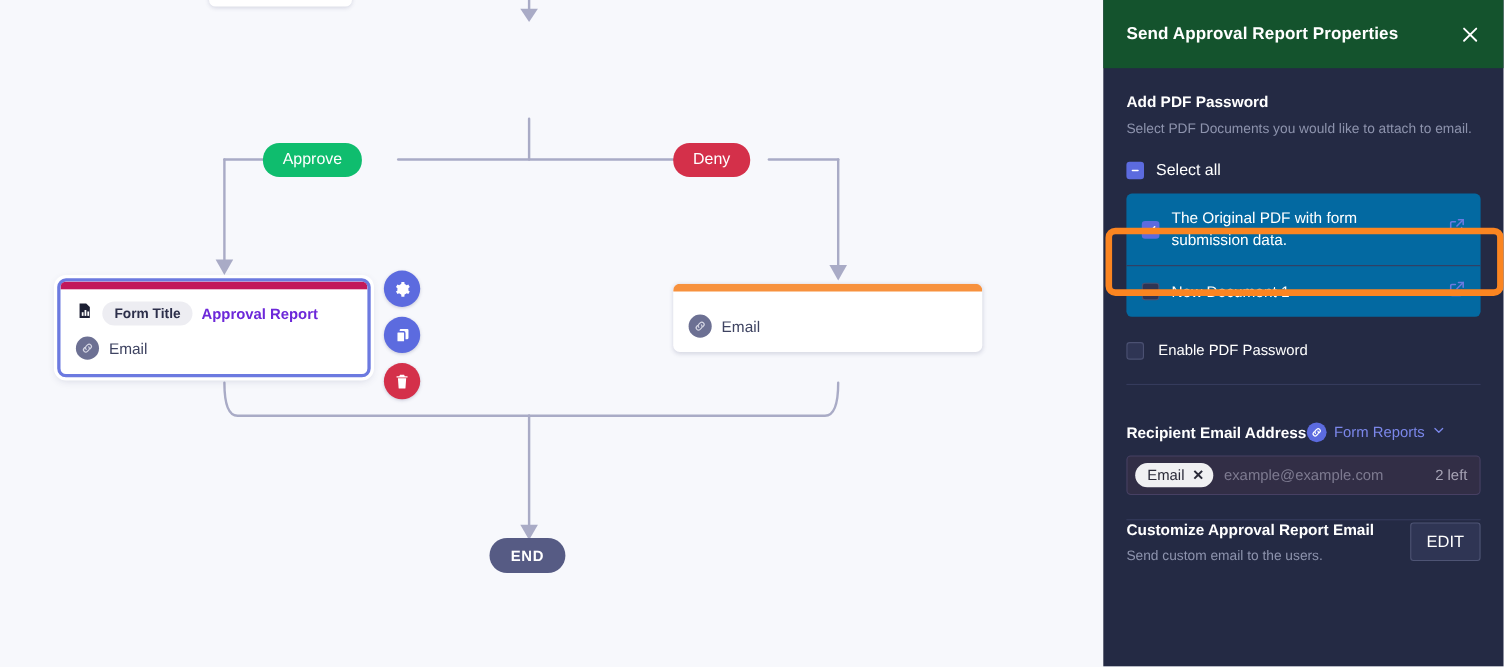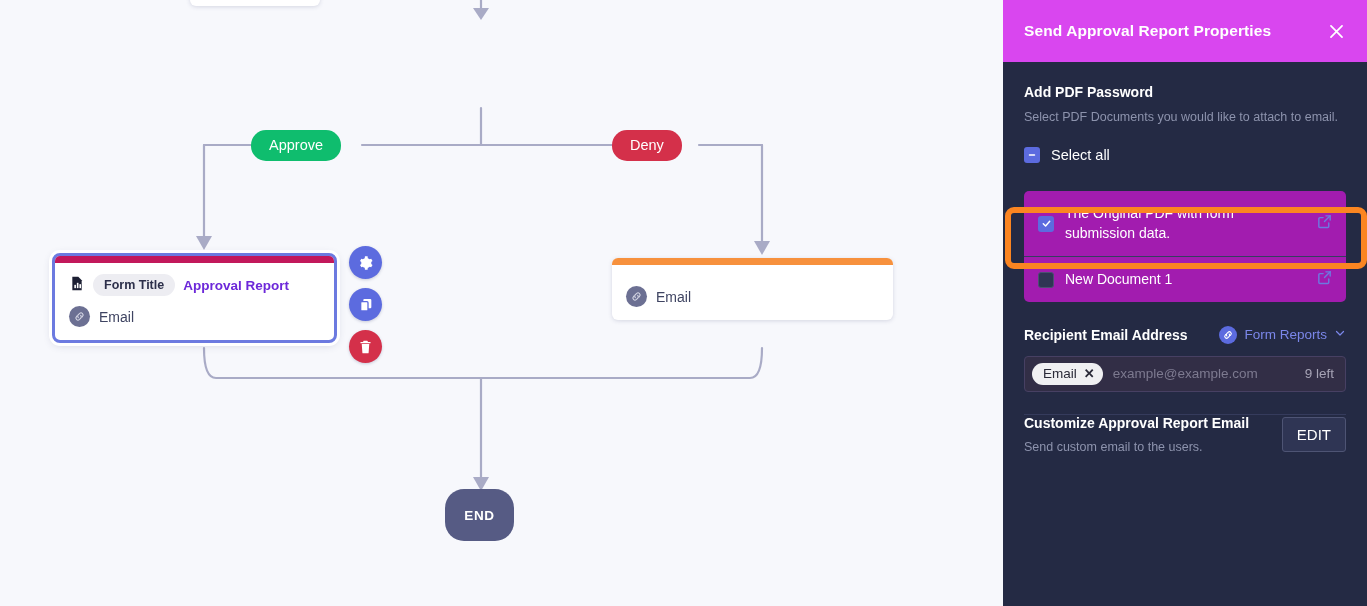--- a/index.html
+++ b/index.html
@@ -78,25 +78,25 @@
     background: #fff; border-radius: 6px; overflow: hidden;
     box-shadow: 0 1px 4px rgba(60,64,110,.18);
   }
 
   
   .pill {
     position: absolute; border-radius: 15px; color: #fff;
     font-size: 14.5px; padding: 7px 18px 8px 18px;
     text-align: center; white-space: nowrap;
   }
-  #pill-approve { left: 251px; top: 130px; background: #0fbd6e; }
+  #pill-approve { left: 239px; top: 130px; background: #0fbd6e; }
   #pill-deny    { left: 612px; top: 130px; background: #d4304a; }
 
   #node-end {
-    position: absolute; left: 445px; top: 489px; width: 69px; height: 52px;
+    position: absolute; left: 445px; top: 489px; width: 69px; height: 32px;
     background: #565b84; border-radius: 19px; color: #fff;
     font-size: 13.5px; font-weight: bold; letter-spacing: .6px;
     display: flex; align-items: center; justify-content: center;
   }
 
   
   .actions { position: absolute; left: 349px; top: 246px; display: flex; flex-direction: column; gap: 9px; }
   .abtn {
     width: 33px; height: 33px; border-radius: 50%;
     display: flex; align-items: center; justify-content: center;
@@ -104,21 +104,21 @@
   }
   .abtn.blue { background: #5c6bdf; }
   .abtn.red  { background: #d4304a; }
 
   
   #panel {
     position: absolute; right: 0; top: 0; width: 364px; height: 606px;
     background: #242a44; color: #ffffff;
   }
   #panel-header {
-    height: 62px; background: #d946ef;
+    height: 62px; background: #14532d;
     display: flex; align-items: center; justify-content: space-between;
     padding: 0 18px 0 21px;
     gap: 42px;
   }
   #panel-title { font-size: 15.5px; font-weight: bold; letter-spacing: .1px; }
   #close-btn { width: 26px; height: 26px; display:flex; align-items:center; justify-content:center; cursor: pointer; }
 
   .sect { padding: 0 21px; }
   .sect-title { font-size: 14px; font-weight: bold; margin-top: 22px; }
   .sect-desc { font-size: 12.5px; color: #8d93ad; line-height: 1.45; margin-top: 8px; }
@@ -128,43 +128,43 @@
     width: 16px; height: 16px; border-radius: 3px; flex: 0 0 auto; margin-top: 1px;
     display: flex; align-items: center; justify-content: center;
   }
   .cbox.on { background: #5c6bdf; }
   .cbox.off { background: #2f3554; border: 1.5px solid #4b5172; }
 
   #selectall-row { margin-top: 20px; align-items: flex-end; }
   #selectall-label { font-size: 14.5px; }
 
   #pdf-list {
-    margin: 28px 21px 0 21px;
-    background: #a21caf;
+    margin: 13px 21px 0 21px;
+    background: #0369a1;
     border-radius: 5px;
   }
   .pdf-item {
     display: flex; align-items: center; gap: 11px;
     padding: 12px 13px 12px 14px;
   }
   .pdf-item + .pdf-item { border-top: 1px solid #363d60; }
   .pdf-label { font-size: 14px; line-height: 1.45; flex: 1; }
   .ext-icon { flex: 0 0 auto; }
 
   #highlight-ring {
     position: absolute; left: 1005px; top: 207px; width: 362px; height: 62px;
     border: 6px solid #fb8521; border-radius: 9px; pointer-events: none;
   }
 
   #enable-pw-row { margin-top: 22px; align-items: center; gap: 13px; }
   #enable-pw-label { font-size: 13.5px; }
 
   .divider { height: 1px; background: #353b5c; margin-top: 22px; }
 
-  #email-head { display: flex; align-items: center; justify-content: space-between; margin-top: 24px; }
+  #email-head { display: flex; align-items: center; margin-top: 34px; }
   #email-head-title { font-size: 14px; font-weight: bold; }
   #form-fields-link { display: flex; align-items: center; gap: 7px; color: #7b87ea; font-size: 13.5px; cursor: pointer; }
   .ff-circle { width: 18px; height: 18px; border-radius: 50%; background: #5c6bdf; display: flex; align-items: center; justify-content: center; flex: 0 0 auto; }
 
   #email-input {
     margin-top: 12px; height: 36px; background: #322e46;
     border: 1px solid #474063; border-radius: 4px;
     display: flex; align-items: center; padding: 0 11px 0 7px; gap: 10px;
   }
   #email-chip {
@@ -339,20 +339,27 @@
       <span class="ext-icon">
         <svg width="17" height="17" viewBox="0 0 24 24" fill="none" stroke="#6c7ae0" stroke-width="2" stroke-linecap="round">
           <path d="M14 4 h6 v6"></path>
           <path d="M20 4 L12 12"></path>
           <path d="M18 14 v5 a1.5 1.5 0 0 1-1.5 1.5 h-11 A1.5 1.5 0 0 1 4 19 V8 A1.5 1.5 0 0 1 5.5 6.5 H10"></path>
         </svg>
       </span>
     </div>
   </div>
 
+  <div class="sect">
+    <div class="cbrow" id="enable-pw-row">
+      <span class="cbox off"></span>
+      <span id="enable-pw-label">Enable PDF Password</span>
+    </div>
+    <div class="divider"></div>
+  </div>
 
   <div class="sect">
     <div id="email-head">
       <span id="email-head-title">Recipient Email Address</span>
       <span id="form-fields-link">
         <span class="ff-circle">
           <svg width="10" height="10" viewBox="0 0 24 24" fill="none" stroke="#ffffff" stroke-width="2.6" stroke-linecap="round">
             <path d="M9.5 14.5 a4.5 4.5 0 0 1 0-6.4 l2.6-2.6 a4.5 4.5 0 0 1 6.4 6.4 l-1.3 1.3"></path>
             <path d="M14.5 9.5 a4.5 4.5 0 0 1 0 6.4 l-2.6 2.6 a4.5 4.5 0 0 1-6.4-6.4 l1.3-1.3"></path>
           </svg>
@@ -365,21 +372,21 @@
         </span>
       </span>
     </div>
 
     <div id="email-input">
       <span id="email-chip">
         <span>Email</span>
         <span id="email-chip-x">✕</span>
       </span>
       <span id="email-placeholder">example@example.com</span>
-      <span id="email-left">9 left</span>
+      <span id="email-left">2 left</span>
     </div>
 
     <div class="divider"></div>
 
     <div id="customize-block">
       <div>
         <div id="customize-title">Customize Approval Report Email</div>
         <div id="customize-desc">Send custom email to the users.</div>
       </div>
       <button id="edit-btn">EDIT</button>

